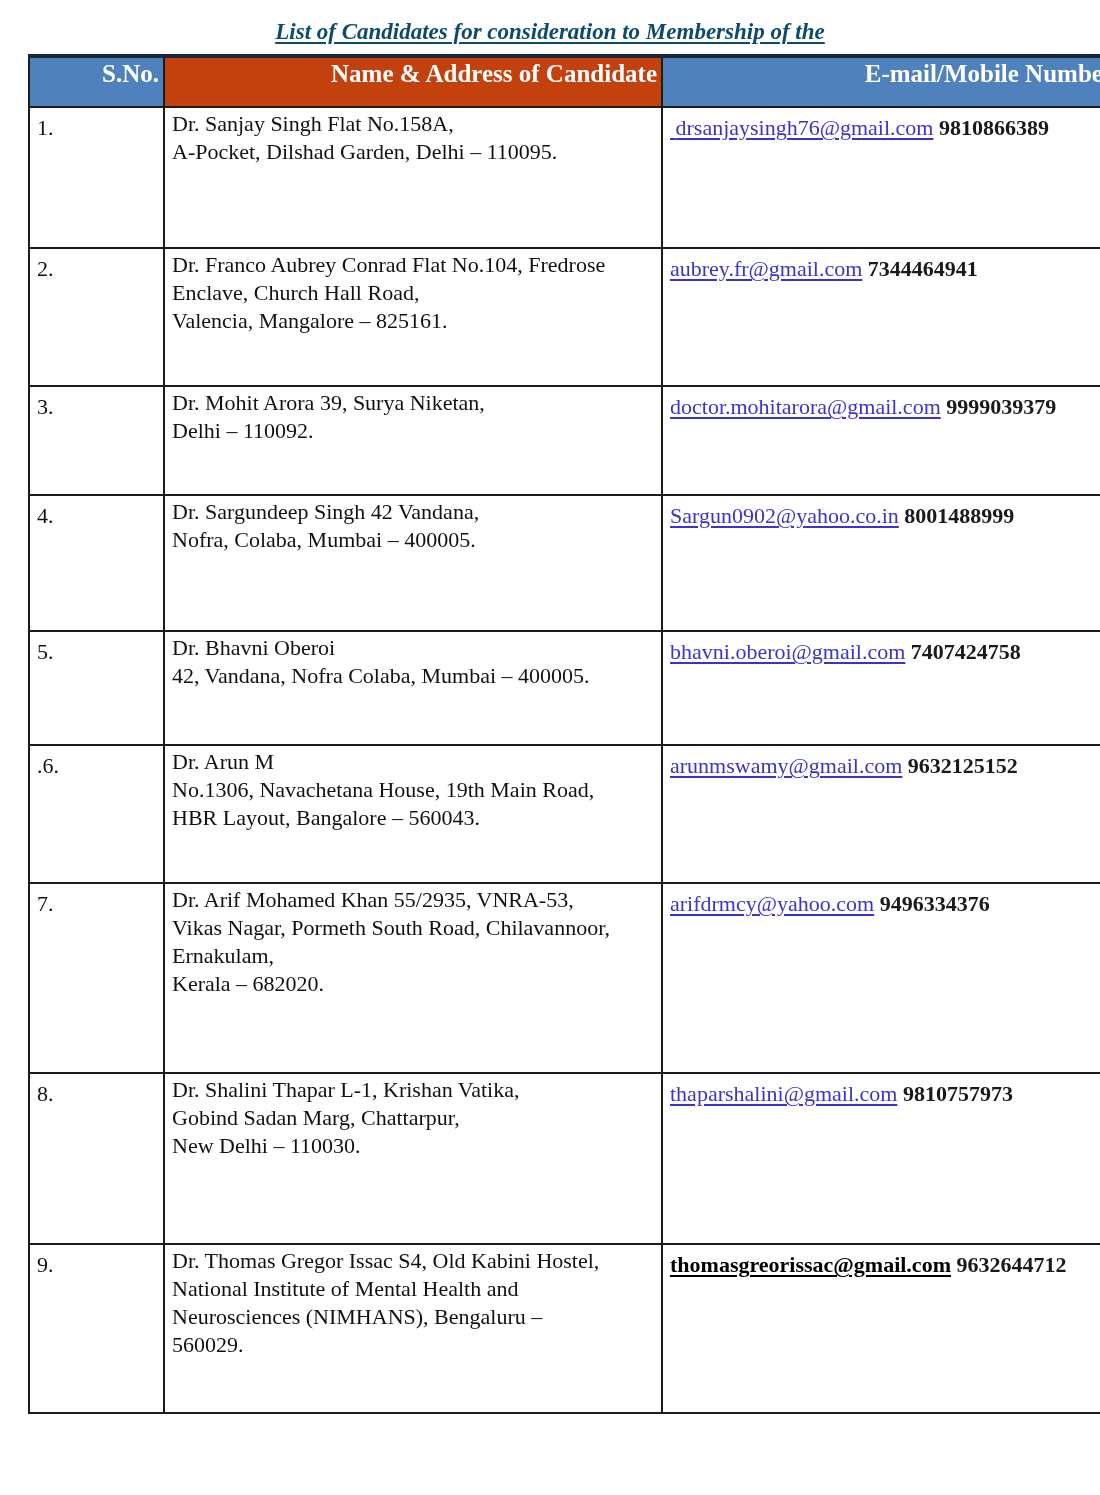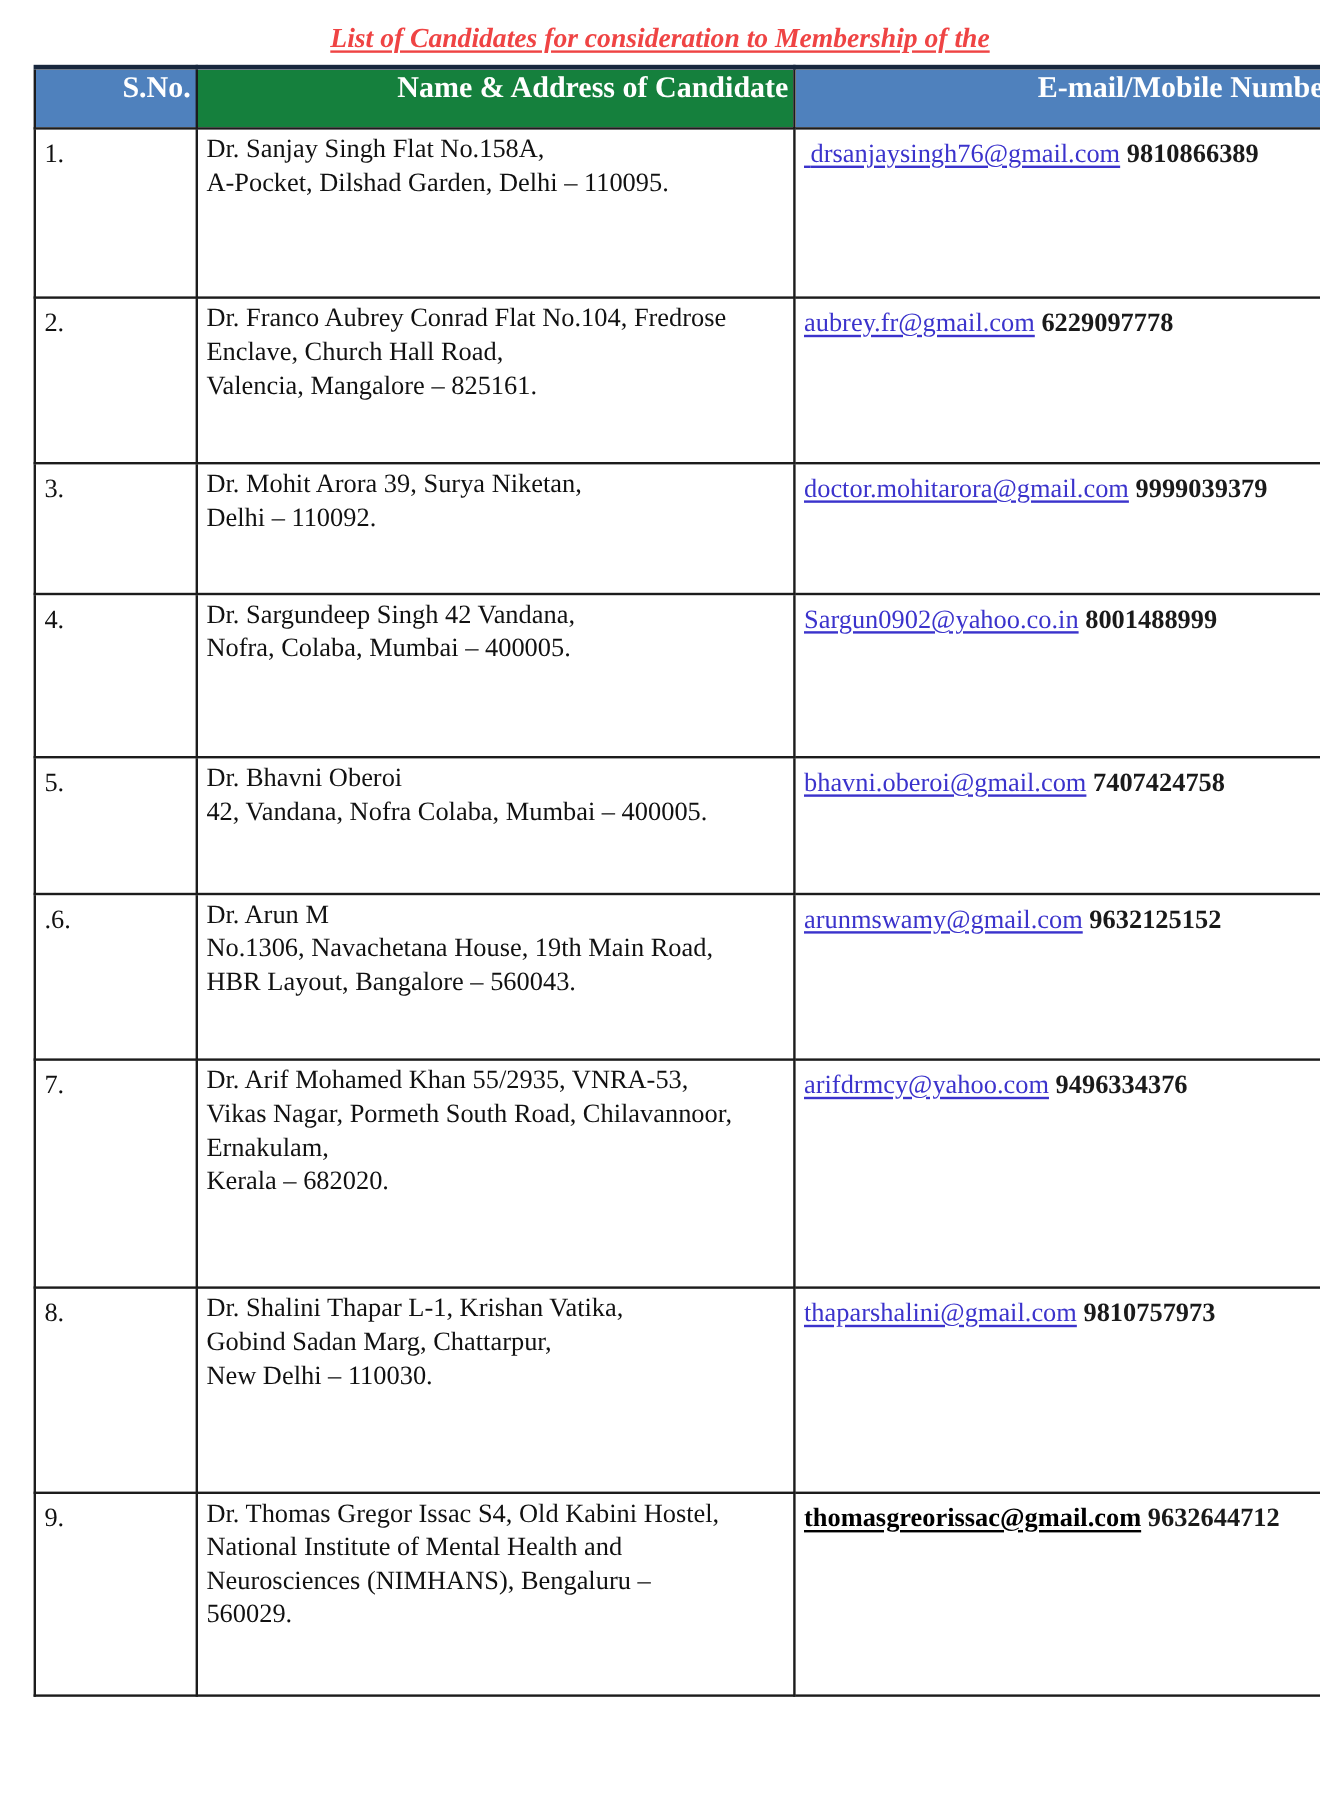--- a/index.html
+++ b/index.html
@@ -14,21 +14,21 @@
     font-family: "Liberation Serif", serif;
     color: #111111;
   }
   .title-block {
     padding-top: 14px;
     text-align: center;
     font-weight: bold;
     font-style: italic;
     font-size: 23px;
     line-height: 36px;
-    color: #ef4444;
+    color: #0c4a6e;
   }
   .title-seg {
     text-decoration: underline;
     text-decoration-thickness: 2px;
     text-underline-offset: 3px;
   }
   .title-gap {
     text-decoration: none;
     white-space: pre;
   }
@@ -94,42 +94,42 @@
 
 <table class="candidates">
   <colgroup>
     <col class="c1">
       <col class="c2">
       <col class="c3">
   </colgroup>
   <thead>
     <tr class="thead-row">
       <th style="background: rgb(79, 129, 189); color: rgb(255, 255, 255);">S.No.</th>
-      <th style="background: #15803d; color: rgb(255, 255, 255);">Name &amp; Address of Candidate</th>
+      <th style="background: #c2410c; color: rgb(255, 255, 255);">Name &amp; Address of Candidate</th>
       <th style="background: rgb(79, 129, 189); color: rgb(255, 255, 255);">E-mail/Mobile Number</th>
     </tr>
   </thead>
   <tbody>
   <tr>
     <td class="sno">1.</td>
     <td class="addr-cell">
       <div class="addr">Dr. Sanjay Singh Flat No.158A,
 A-Pocket, Dilshad Garden, Delhi – 110095.</div>
     </td>
     <td class="contact-cell"><span class="email" style="color: rgb(59, 51, 204);"> drsanjaysingh76@gmail.com</span> <span class="phone">9810866389</span></td>
   </tr>
 
   <tr>
     <td class="sno">2.</td>
     <td class="addr-cell">
       <div class="addr">Dr. Franco Aubrey Conrad Flat No.104, Fredrose
 Enclave, Church Hall Road,
 Valencia, Mangalore – 825161.</div>
     </td>
-    <td class="contact-cell"><span class="email" style="color: rgb(59, 51, 204);">aubrey.fr@gmail.com</span> <span class="phone">6229097778</span></td>
+    <td class="contact-cell"><span class="email" style="color: rgb(59, 51, 204);">aubrey.fr@gmail.com</span> <span class="phone">7344464941</span></td>
   </tr>
 
   <tr>
     <td class="sno">3.</td>
     <td class="addr-cell">
       <div class="addr">Dr. Mohit Arora 39, Surya Niketan,
 Delhi – 110092.</div>
     </td>
     <td class="contact-cell"><span class="email" style="color: rgb(59, 51, 204);">doctor.mohitarora@gmail.com</span> <span class="phone">9999039379</span></td>
   </tr>

